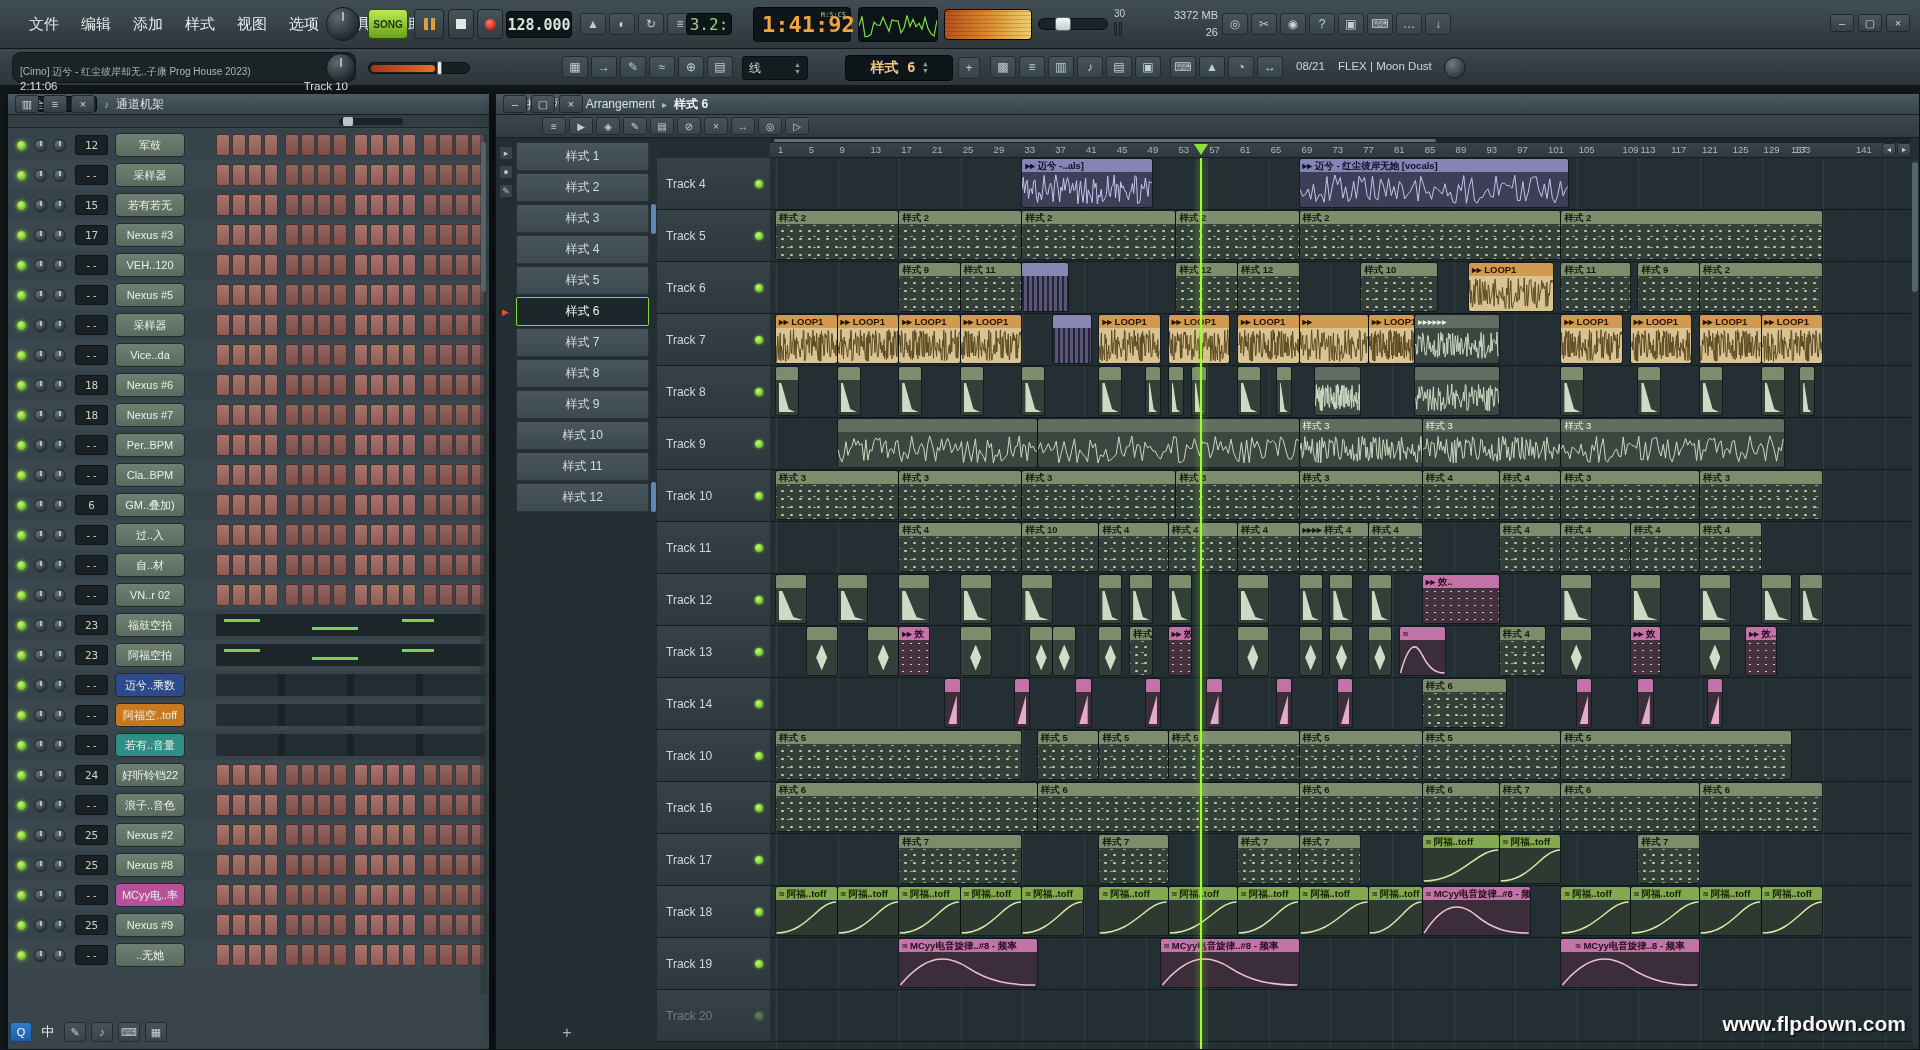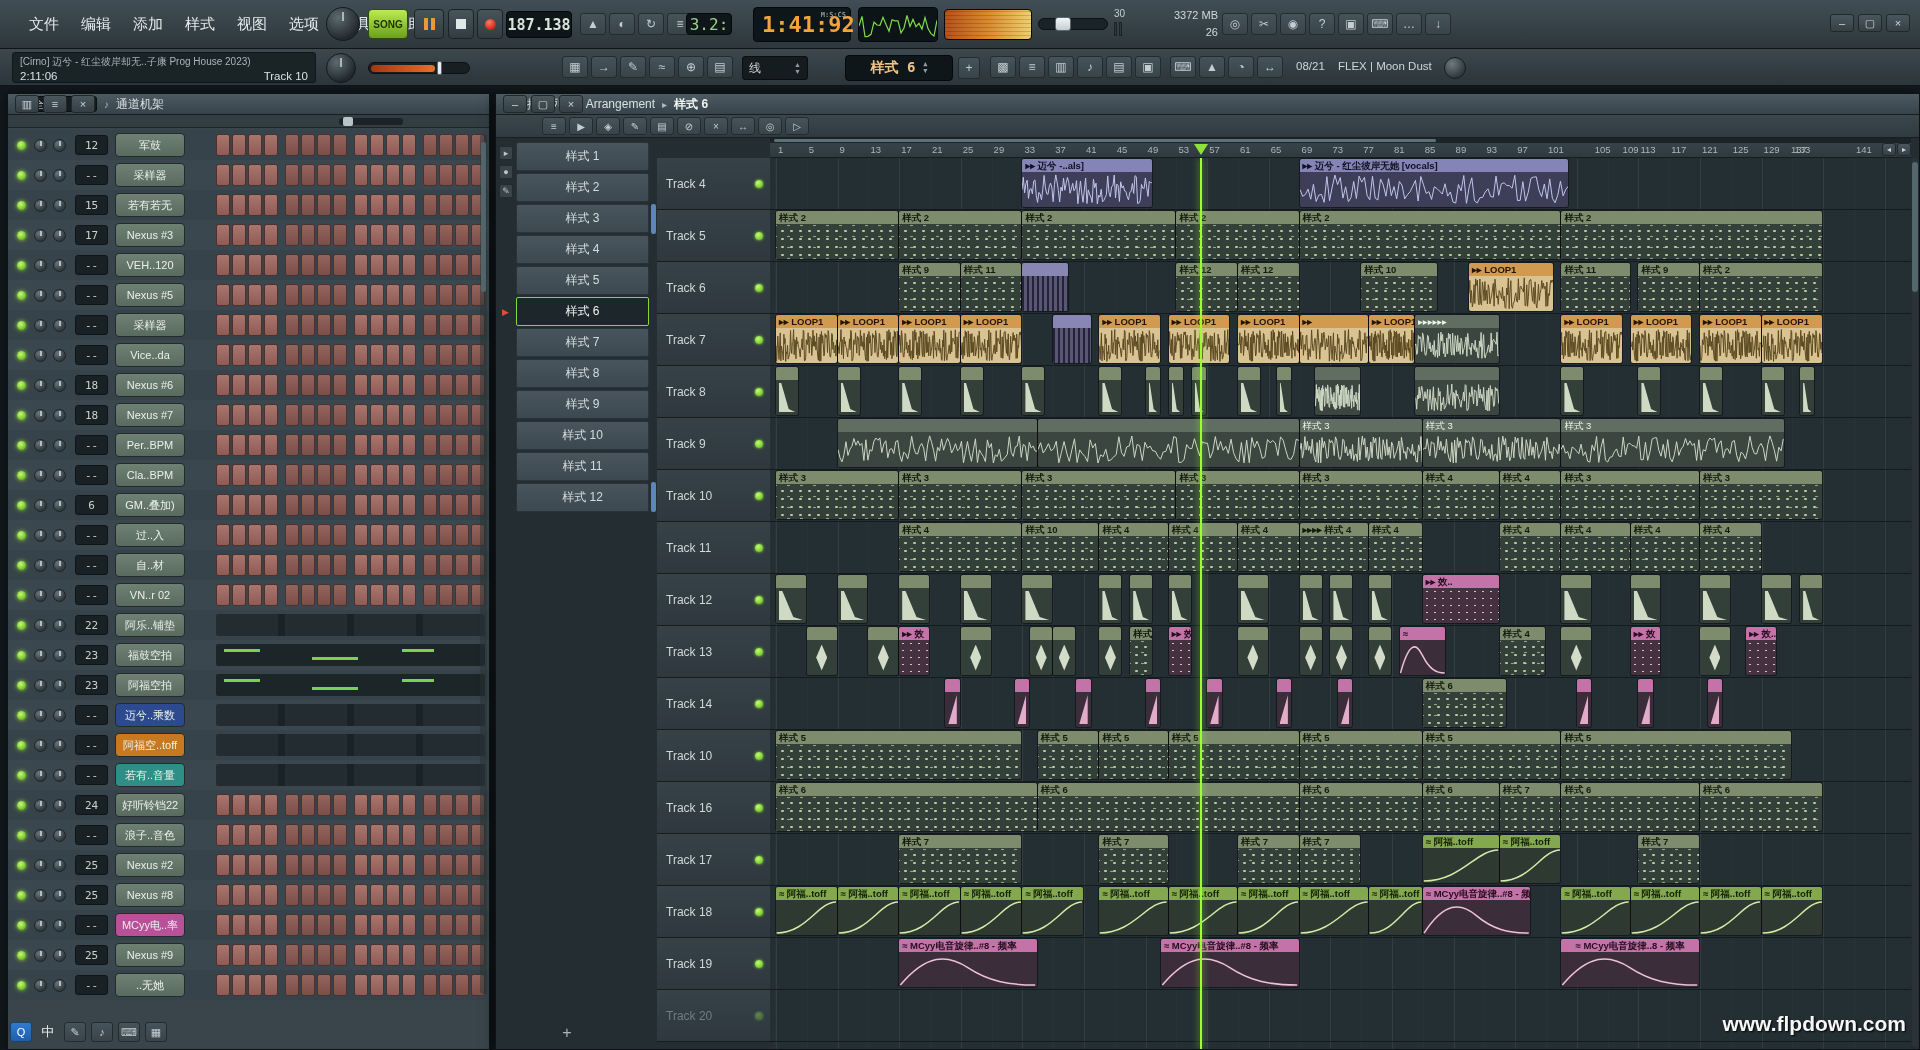--- a/index.html
+++ b/index.html
@@ -29,21 +29,21 @@
 #mslider{position:absolute;left:1038px;top:18px;width:70px;height:12px;background:#1a2327;border:1px solid #0c1114;border-radius:6px;}
 #mslider .handle{position:absolute;left:16px;top:-2px;width:16px;height:14px;background:linear-gradient(#f2f5f6,#c3cdd1);border-radius:3px;border:1px solid #5c686d;}
 #lvl{position:absolute;left:1114px;top:8px;font-size:10px;color:#c4cfd3;}
 #lvl .bars{display:flex;gap:2px;margin-top:3px;}
 #lvl .bars i{width:3px;height:14px;background:#2c383d;border:1px solid #1a2327;}
 #memblk{position:absolute;left:1146px;top:7px;width:72px;text-align:right;font-size:11px;color:#cfd9dd;line-height:17px;}
 .winbtns{position:absolute;display:flex;gap:4px;}
 .winbtn{width:24px;height:18px;background:linear-gradient(#4a575e,#353f45);border:1px solid #20282c;border-radius:3px;color:#cdd7da;font-size:11px;display:flex;align-items:center;justify-content:center;}
 
 #bar2{position:absolute;left:0;top:49px;right:0;height:37px;background:linear-gradient(#3c484e,#2b353a);border-bottom:1px solid #0f1518;z-index:5;}
-#hint{position:absolute;left:12px;top:3px;width:304px;height:31px;background:#1a2326;border:1px solid #10171a;border-radius:3px;padding:2px 7px;}
+#hint{position:absolute;left:12px;top:3px;width:344px;height:31px;background:#1a2326;border:1px solid #10171a;border-radius:9px;padding:12px 7px;}
 #hint .l1{font-size:10px;color:#aab6b9;white-space:nowrap;overflow:hidden;}
 #hint .l2{display:flex;justify-content:space-between;font-size:11.5px;color:#d7e0e2;margin-top:1px;}
 #redslider{position:absolute;left:368px;top:13px;width:102px;height:12px;background:#181f22;border:1px solid #0c1114;border-radius:6px;}
 #redslider .fill{position:absolute;left:2px;top:2px;width:64%;height:7px;border-radius:4px;background:linear-gradient(90deg,#a33714,#e4702a);}
 #redslider .mark{position:absolute;left:68%;top:-2px;width:5px;height:14px;background:#e8eef0;border-radius:2px;border:1px solid #5c686d;}
 #linebox{position:absolute;left:742px;top:7px;width:66px;height:24px;background:#141c1f;border:1px solid #090e10;border-radius:3px;color:#cfd9db;font-size:12px;display:flex;align-items:center;padding:0 6px;justify-content:space-between;}
 #linebox .spin{font-size:7px;color:#8d9a9f;line-height:7px;text-align:center;}
 #patlcd{left:845px;top:6px;width:108px;height:26px;font-size:14px;font-weight:bold;color:#efc489;gap:8px;}
 #patlcd .spin{font-size:7px;color:#8d9a9f;line-height:7px;}
 #addpat{position:absolute;left:958px;top:8px;width:22px;height:22px;}
@@ -169,21 +169,21 @@
   <div class="tbtn" style="left:414px;width:30px;">
       <i class="pbar"></i>
       <i class="pbar"></i>
     </div>
   <div class="tbtn" style="left:448px;width:26px;">
       <i class="stopsq"></i>
     </div>
   <div class="tbtn" style="left:477px;width:26px;">
       <i class="recdot"></i>
     </div>
-  <div class="lcd" id="tempo">187.138</div>
+  <div class="lcd" id="tempo">128.000</div>
   <div class="iconrow" style="left:580px;top:13px;" id="topIconsA">
       <span class="icon">▲</span>
       <span class="icon">◐</span>
       <span class="icon">↻</span>
       <span class="icon">≡</span>
     </div>
   <div class="lcd" id="poslcd">3.2:</div>
   <div class="lcd" id="timebig">
       <span>1:41:92</span>
       <span class="unit">M:S:CS</span>
@@ -812,30 +812,20 @@
             <span class="cell"></span>
             <span class="cell"></span>
             <span class="cell"></span>
           </span>
           <span class="cgrp">
             <span class="cell"></span>
             <span class="cell"></span>
             <span class="cell"></span>
             <span class="cell"></span>
           </span>
-        </div>
-      </div>
-      <div class="chrow">
-        <span class="led"></span>
-        <span class="knob"></span>
-        <span class="knob"></span>
-        <span class="numbox">22</span>
-        <button class="chname">阿乐..铺垫</button>
-        <div class="cells">
-          <div class="emptycells"></div>
         </div>
       </div>
       <div class="chrow">
         <span class="led"></span>
         <span class="knob"></span>
         <span class="knob"></span>
         <span class="numbox">23</span>
         <button class="chname">福鼓空拍</button>
         <div class="cells">
           <div class="preview"></div>
@@ -1291,21 +1281,21 @@
       <span class="tick" style="left: 500.8px;">65</span>
       <span class="tick" style="left: 531.6px;">69</span>
       <span class="tick" style="left: 562.4px;">73</span>
       <span class="tick" style="left: 593.2px;">77</span>
       <span class="tick" style="left: 624px;">81</span>
       <span class="tick" style="left: 654.8px;">85</span>
       <span class="tick" style="left: 685.6px;">89</span>
       <span class="tick" style="left: 716.4px;">93</span>
       <span class="tick" style="left: 747.2px;">97</span>
       <span class="tick" style="left: 778px;">101</span>
-      <span class="tick" style="left: 808.8px; margin-left: 16px;">105</span>
+      <span class="tick" style="left: 808.8px;">105</span>
       <span class="tick" style="left: 839.6px; margin-left: 13px;">109</span>
       <span class="tick" style="left: 870.4px;">113</span>
       <span class="tick" style="left: 901.2px;">117</span>
       <span class="tick" style="left: 932px;">121</span>
       <span class="tick" style="left: 962.8px;">125</span>
       <span class="tick" style="left: 993.6px;">129</span>
       <span class="tick" style="left: 1024.4px;">133</span>
       <span class="tick" style="left: 1021px;">137</span>
       <span class="tick" style="left: 1086px;">141</span>
     </div>

